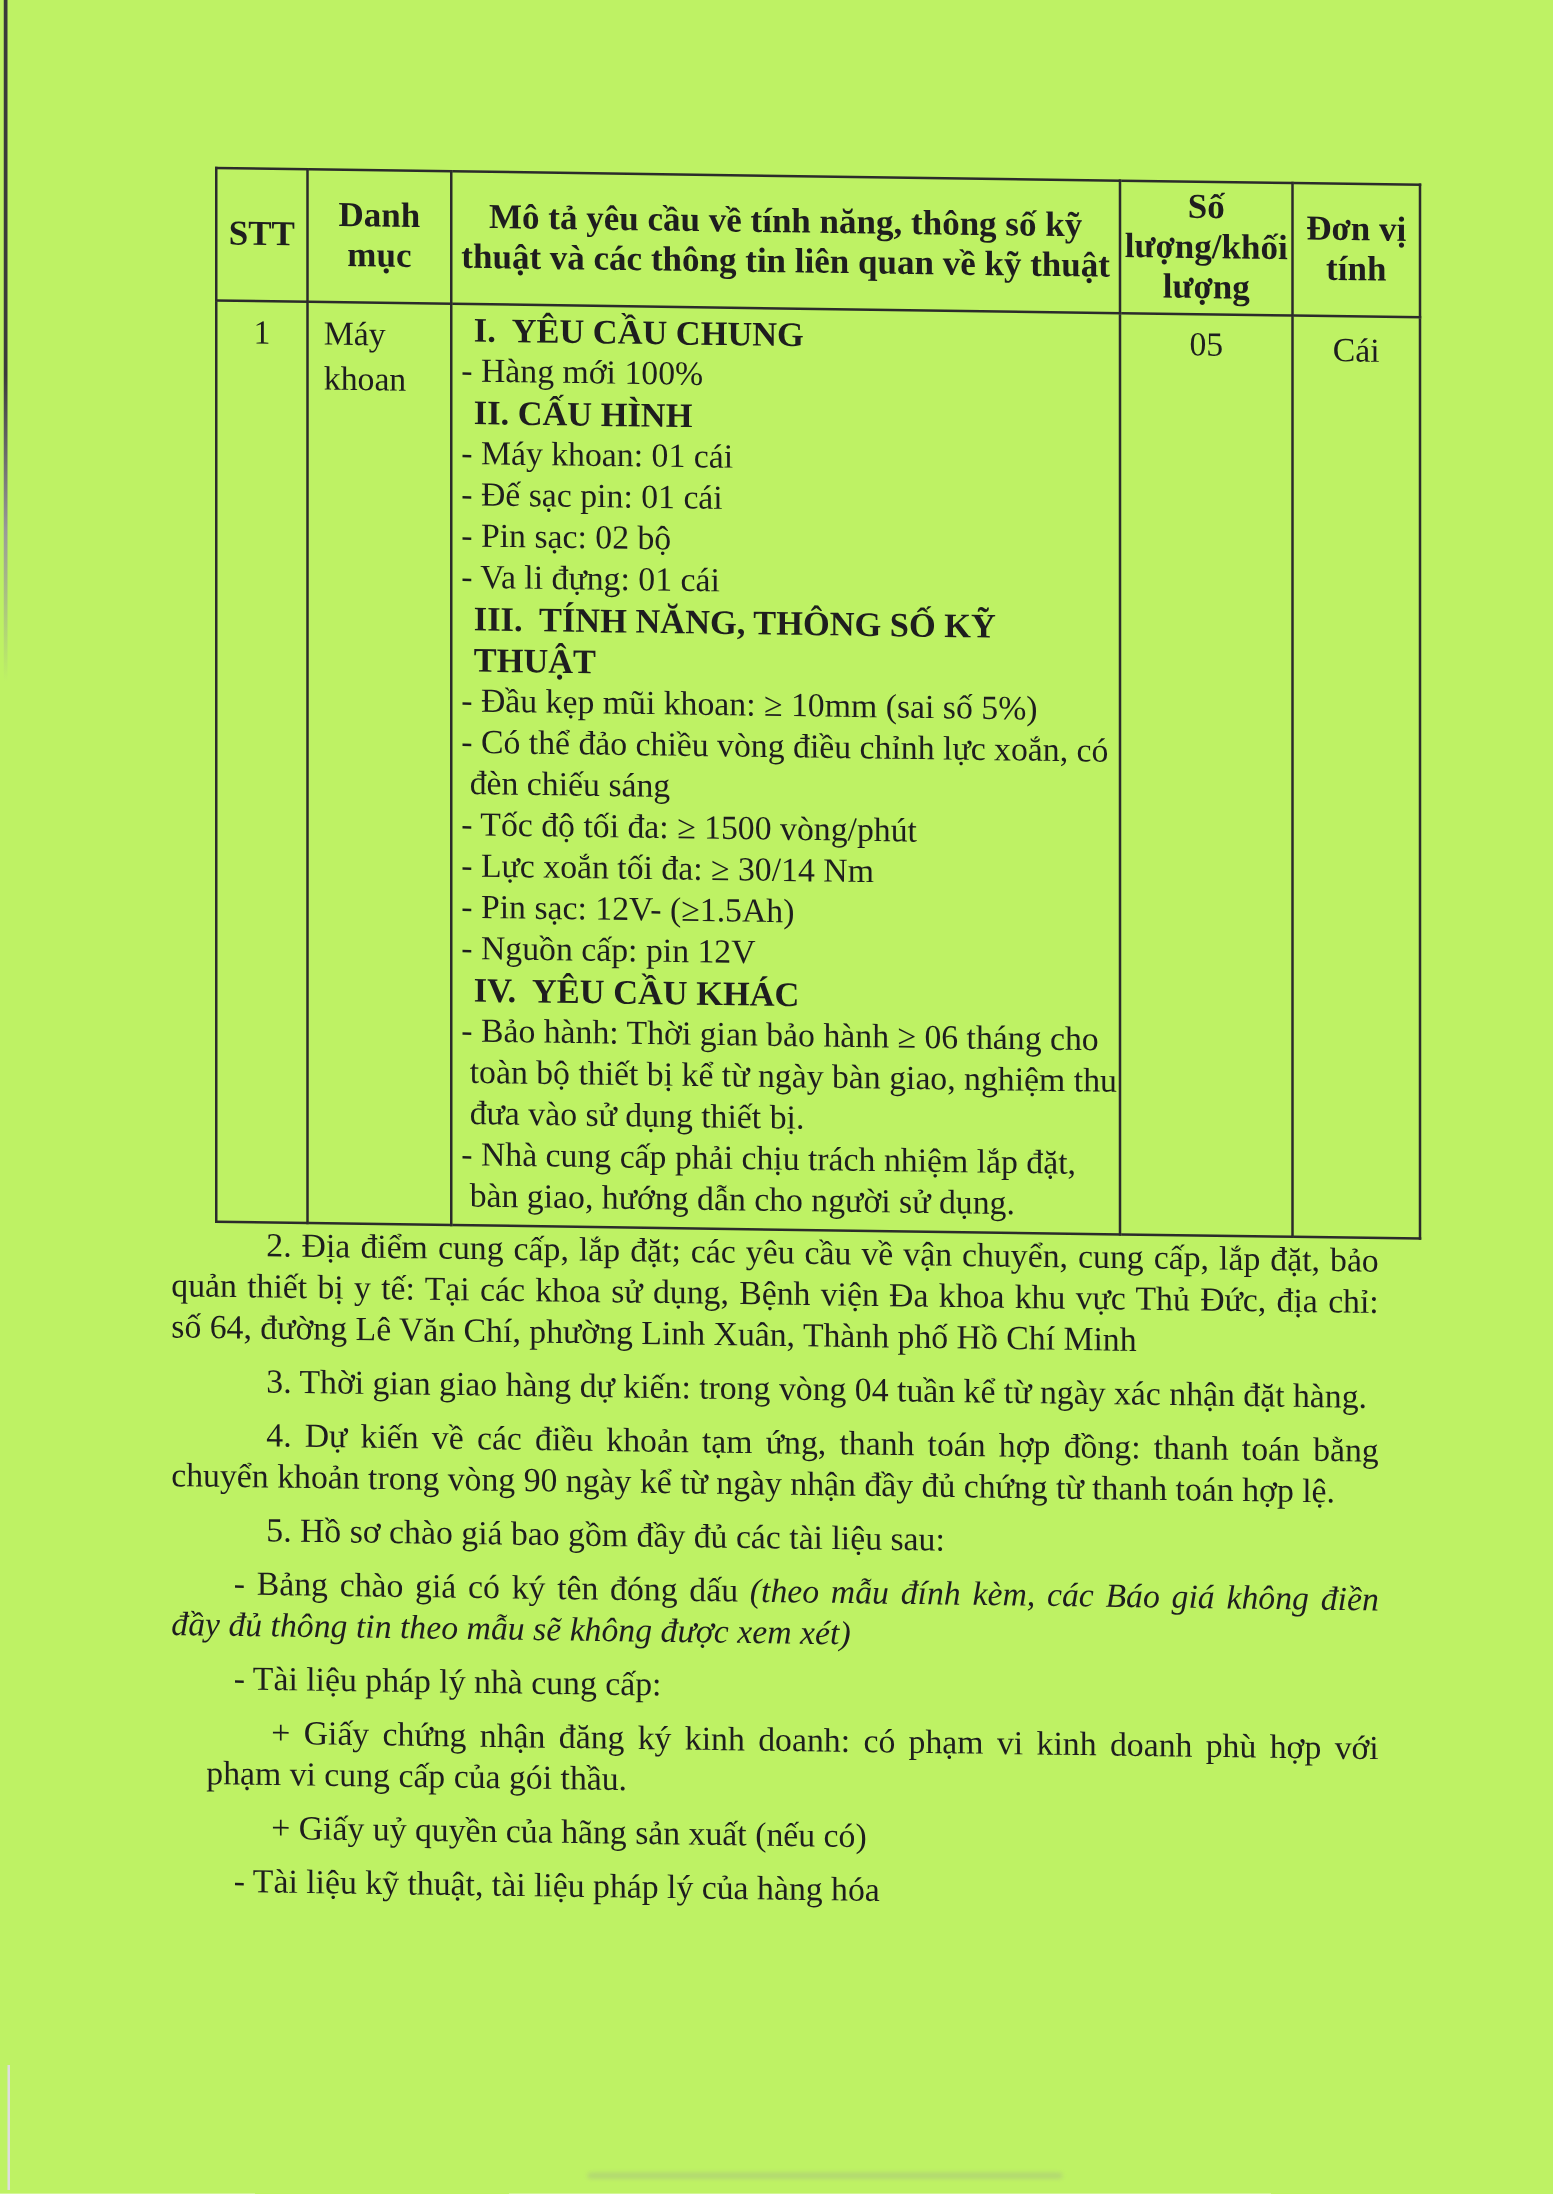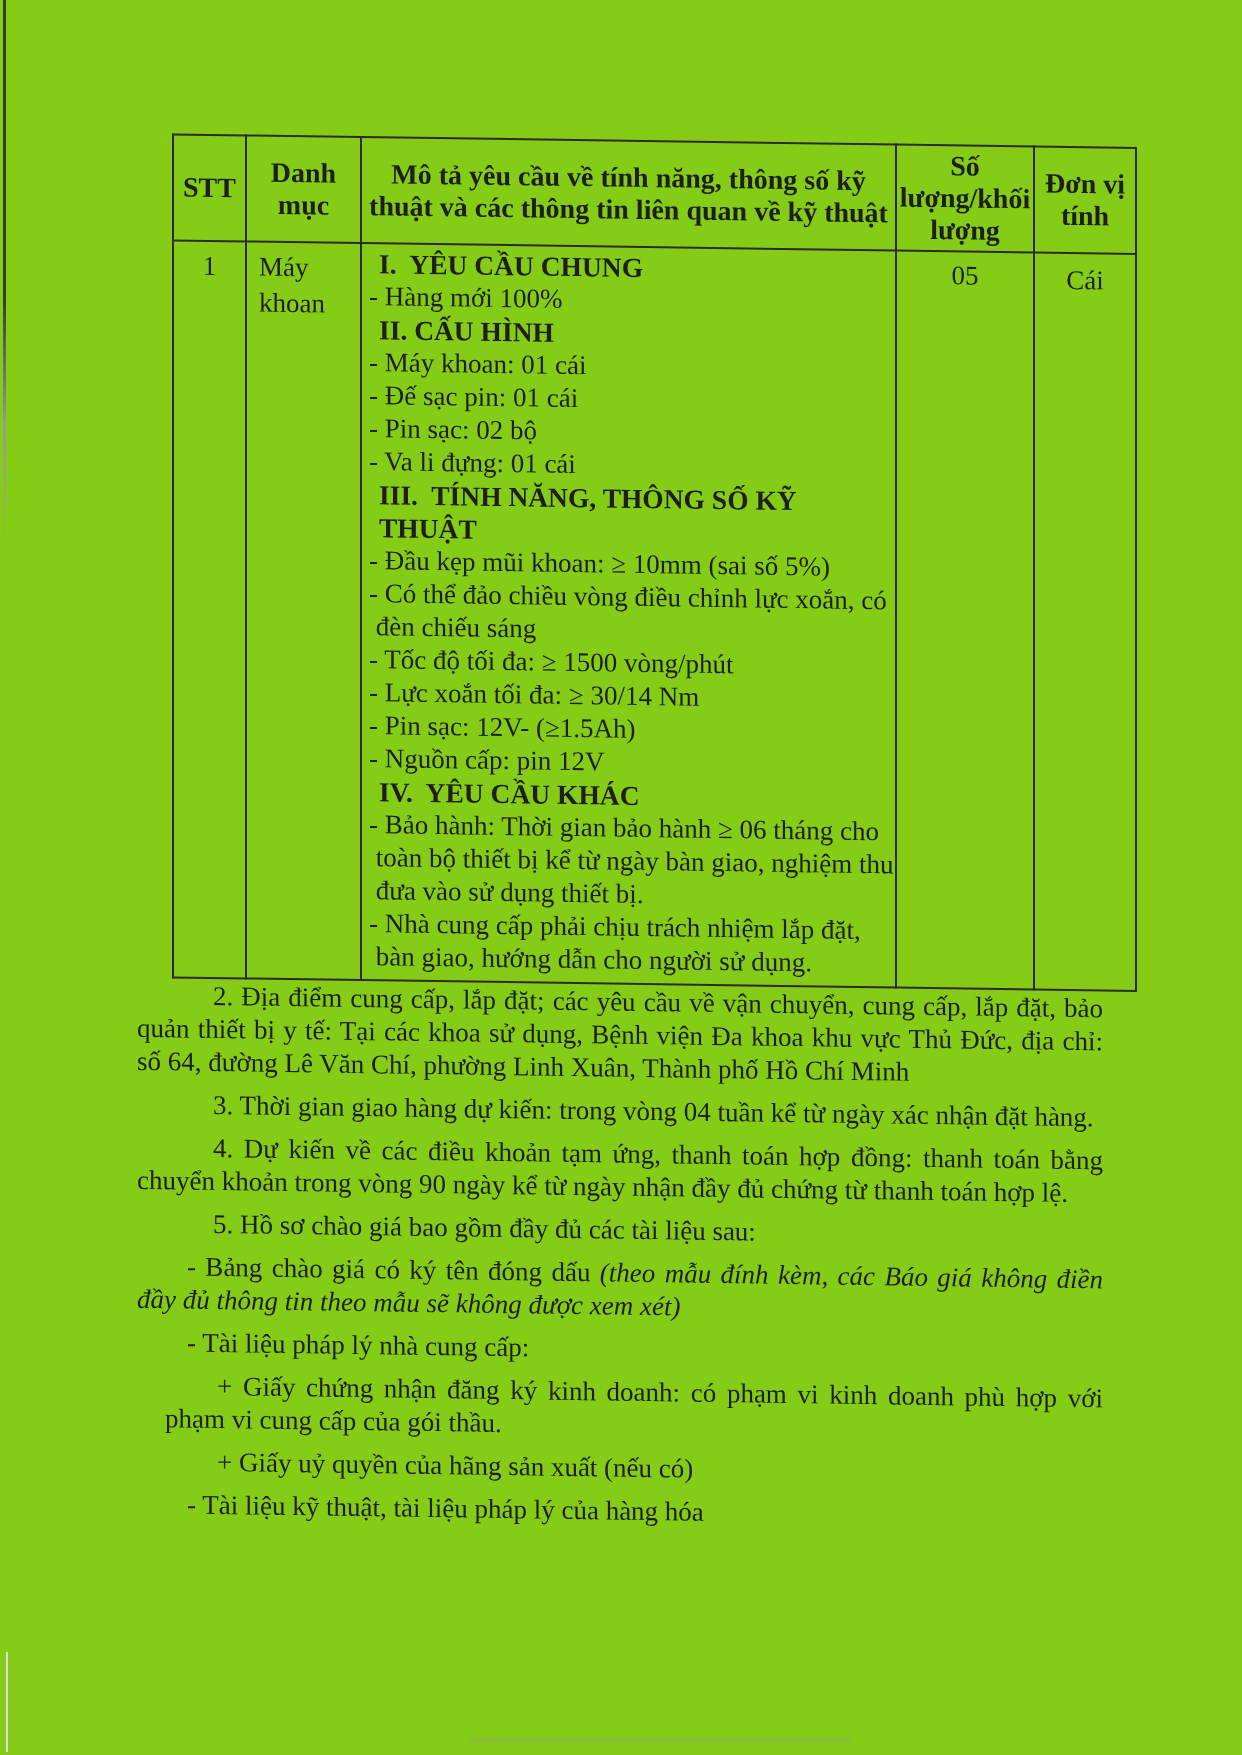--- a/index.html
+++ b/index.html
@@ -2,21 +2,21 @@
 <html><head>
 <meta charset="utf-8">
 <style>
   html,body{margin:0;padding:0;}
   body{
     width:1242px;height:1755px;position:relative;overflow:hidden;
     background:#ffffff;
     font-family:"Liberation Serif","DejaVu Serif",serif;
     color:#1e1e1e;
   }
-  .page{position:absolute;inset:0;background:#84cc16;}
+  .page{position:absolute;inset:0;background:#bef264;}
   
   .skew{position:absolute;left:0;top:0;width:1242px;height:1755px;
         transform:skewY(0.8deg);transform-origin:0 0;}
 
   table.req{position:absolute;left:172px;top:131px;width:963px;
             border-collapse:collapse;table-layout:fixed;}
   .req th,.req td{border:2px solid #2b2b2b;}
   .req th{
     font-weight:bold;font-size:28px;line-height:32px;text-align:center;
     vertical-align:middle;white-space:pre-line;height:100px;padding:2px 2px;

